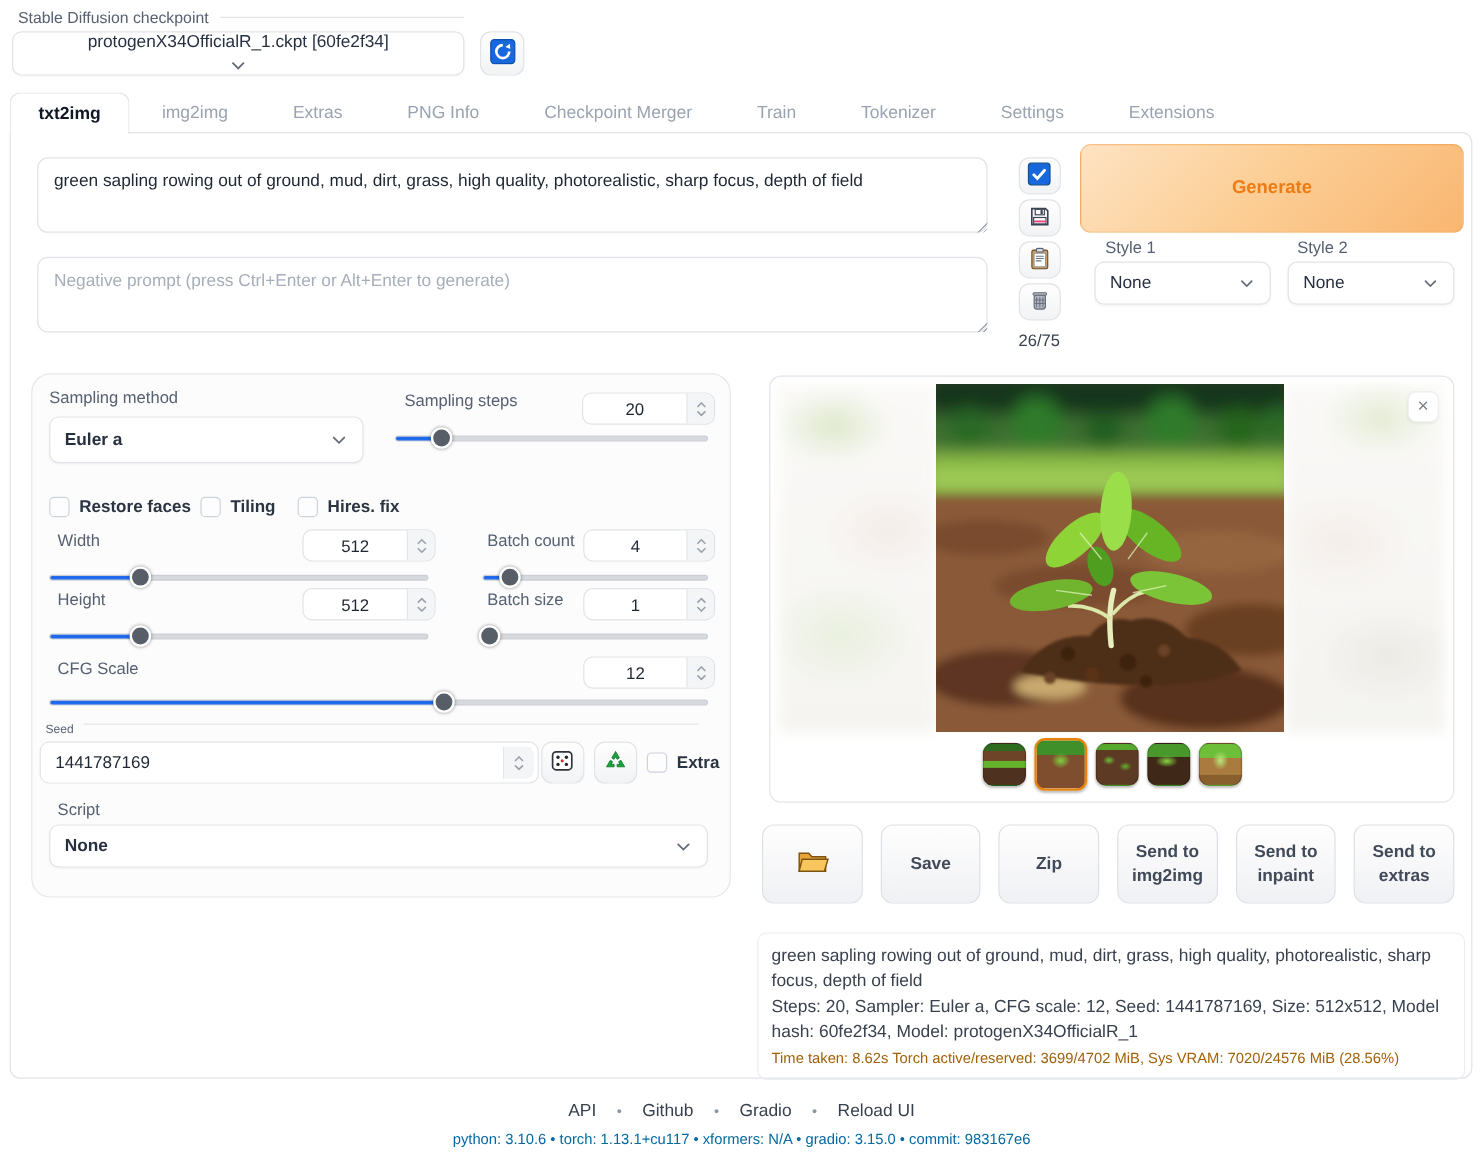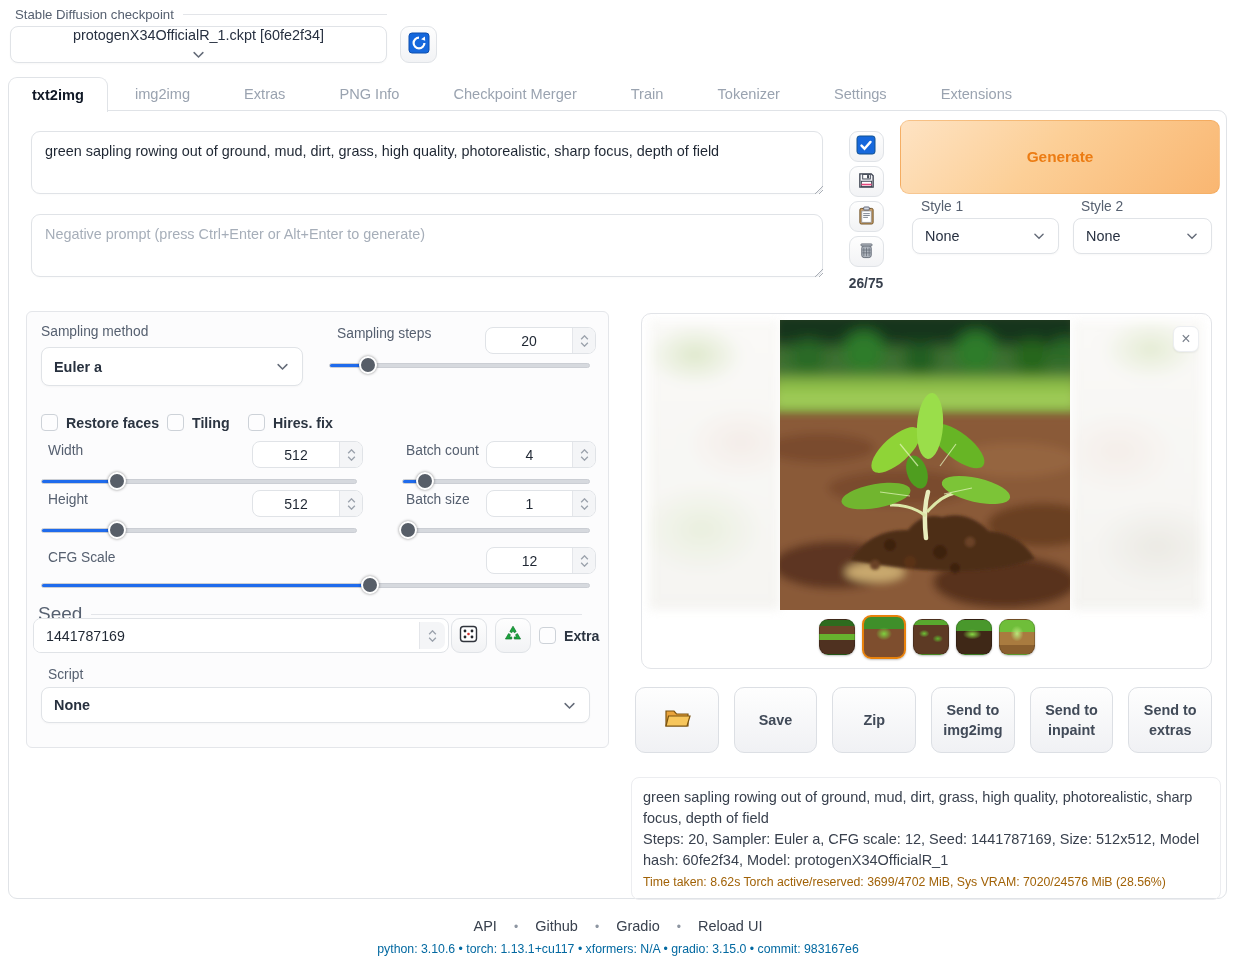--- a/index.html
+++ b/index.html
@@ -36,47 +36,47 @@
         box-shadow:0 1px 2px rgba(0,0,0,.02); }
   .ta::placeholder { color:#a6aeb9; }
   .prompt   { left:22px; top:20px;  width:792px; height:63px; }
   .negative { left:22px; top:103px; width:792px; height:63px; }
   .grip { position:absolute; width:10px; height:10px; z-index:3; pointer-events:none;
           background:repeating-linear-gradient(135deg, transparent 0 2px, #a9aeb6 2px 3px);
           clip-path:polygon(100% 0, 100% 100%, 0 100%); }
 
   .tools { position:absolute; left:839px; top:20px; width:36px; display:flex; flex-direction:column; align-items:center; }
   .tool-btn { width:35px; height:31px; margin-bottom:4px; border-radius:9px; }
-  .counter { margin-top:5px; font-size:13.8px; color:#39414e;font-weight:bold; }
+  .counter { margin-top:5px; font-size:13.8px; color:#39414e; }
 
   .generate { position:absolute; left:891px; top:9px; width:320px; height:74px; border:1px solid rgba(235,150,60,.35);
               border-radius:9px; background:linear-gradient(135deg,#fee3c3 0%,#fccf97 45%,#f9b671 100%);
               color:#ec7c13; font-weight:700; font-size:15.4px; font-family:"Liberation Sans",sans-serif; cursor:pointer; }
   .s1l { left:912px; top:88px; } .s2l { left:1072px; top:88px; }
   .style-dd { position:absolute; height:36px; }
   .s1 { left:903px; top:107px; width:147px; } .s2 { left:1064px; top:107px; width:139px; }
 
   
   .panel { position:absolute; left:17px; top:200px; width:583px; height:437px; background:#fcfcfd;
-           border:1px solid #e4e6ea; border-radius:6px; }
+           border:1px solid #e4e6ea; border-radius:16px; }
   .panel .select { position:absolute;gap:24px; }
   .num { position:absolute; display:flex; background:#fff; border:1px solid #e0e3e7; border-radius:8px; overflow:hidden; }
   .num input { flex:1; min-width:0; border:none; outline:none; text-align:center; font-size:14px; color:#1f2733;
                font-family:"Liberation Sans",sans-serif; background:transparent; }
   .spin { width:23px; background:#f4f5f7; border-left:1px solid #e4e6ea; display:flex; flex-direction:column;
           align-items:center; justify-content:center; gap:2px; cursor:pointer; }
   .slider { position:absolute; height:18px; cursor:pointer; }
   .track { position:absolute; top:7px; left:0; right:0; height:5px; background:#d6d9de; border:1px solid #cbced4; border-radius:4px; }
   .fill { height:100%; background:#1f6bec; border-radius:4px; }
   .thumbdot { position:absolute; top:0; width:18px; height:18px; margin-left:-9px; border-radius:50%;
               background:#575e68; border:2.5px solid #fff; box-shadow:0 0 3px rgba(0,0,0,.45); }
   .chk { position:absolute; display:flex; align-items:center; gap:8px; cursor:pointer; }
   .box { width:17px; height:17px; background:#fdfdfe; border:1px solid #cdd2d8; border-radius:4px; }
   .chk-lbl { font-size:14.2px; color:#2b3441; font-weight:600; }
-  .seed-row { position:absolute; display:flex; align-items:center; color:#566070; font-size:19px; padding-left:5px; }
+  .seed-row { position:absolute; display:flex; color:#566070; font-size:10px; padding-left:5px; }
   .seed-box { position:absolute; display:flex; background:#fff; border:1px solid #e0e3e7; border-radius:8px; overflow:hidden; }
   .seed-box input { flex:1; border:none; outline:none; padding-left:12px; font-size:14.2px; color:#1f2733;
                     font-family:"Liberation Sans",sans-serif; }
   .seed-spin { width:26px; display:flex; flex-direction:column; align-items:center; justify-content:center; gap:2px;
                background:#f4f5f7; border-left:1px solid #e4e6ea; border-radius:0 7px 7px 0; margin:3px; cursor:pointer;}
 
   
   .gallery { position:absolute; left:632px; top:202px; width:571px; height:356px; background:#fff;
              border:1px solid #e2e4e8; border-radius:10px; overflow:hidden; }
   .blur-side { position:absolute; top:6px; width:131px; height:290px; filter:blur(5px); opacity:.75; }

